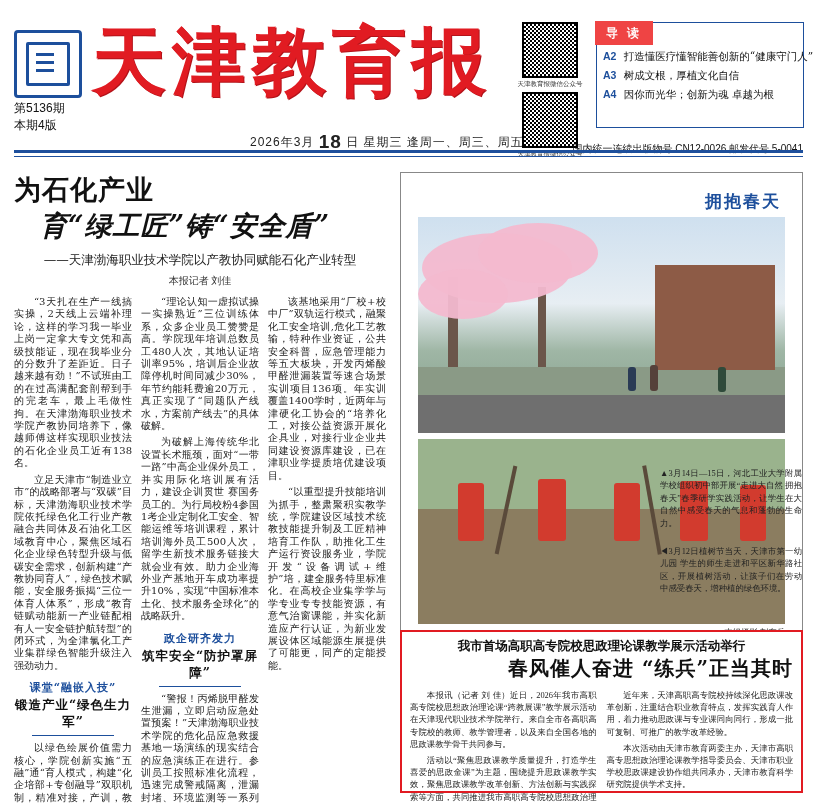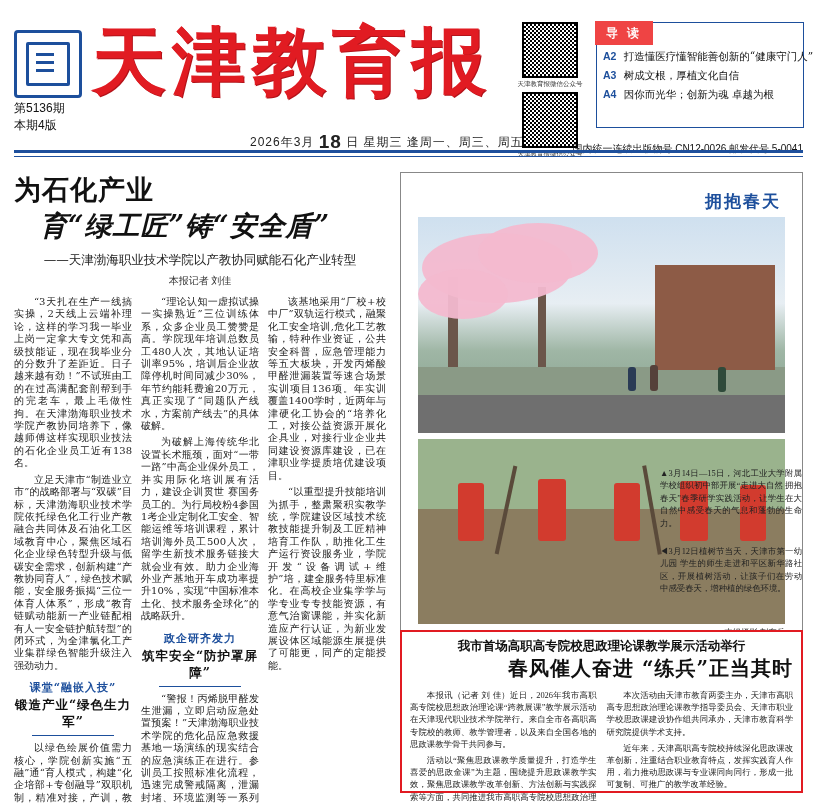--- a/index.html
+++ b/index.html
@@ -286,19 +286,19 @@
 
   <div class="redbox">
     <div class="rb-kicker">我市首场高职高专院校思政理论课教学展示活动举行</div>
     <div class="rb-head">春风催人奋进 “练兵”正当其时</div>
     <div class="rb-cols">
       <div class="c">
         <p>本报讯（记者 刘 佳）近日，2026年我市高职高专院校思想政治理论课“跨教展课”教学展示活动在天津现代职业技术学院举行。来自全市各高职高专院校的教师、教学管理者，以及来自全国各地的思政课教学骨干共同参与。</p>
         <p>活动以“聚焦思政课教学质量提升，打造学生喜爱的思政金课”为主题，围绕提升思政课教学实效，聚焦思政课教学改革创新、方法创新与实践探索等方面，共同推进我市高职高专院校思想政治理论课建设。</p>
       </div>
       <div class="c">
+        <p>近年来，天津高职高专院校持续深化思政课改革创新，注重结合职业教育特点，发挥实践育人作用，着力推动思政课与专业课同向同行，形成一批可复制、可推广的教学改革经验。</p>
         <p>本次活动由天津市教育两委主办，天津市高职高专思想政治理论课教学指导委员会、天津市职业学校思政课建设协作组共同承办，天津市教育科学研究院提供学术支持。</p>
-        <p>近年来，天津高职高专院校持续深化思政课改革创新，注重结合职业教育特点，发挥实践育人作用，着力推动思政课与专业课同向同行，形成一批可复制、可推广的教学改革经验。</p>
       </div>
     </div>
   </div>
 
 </div>
 
 </body></html>

